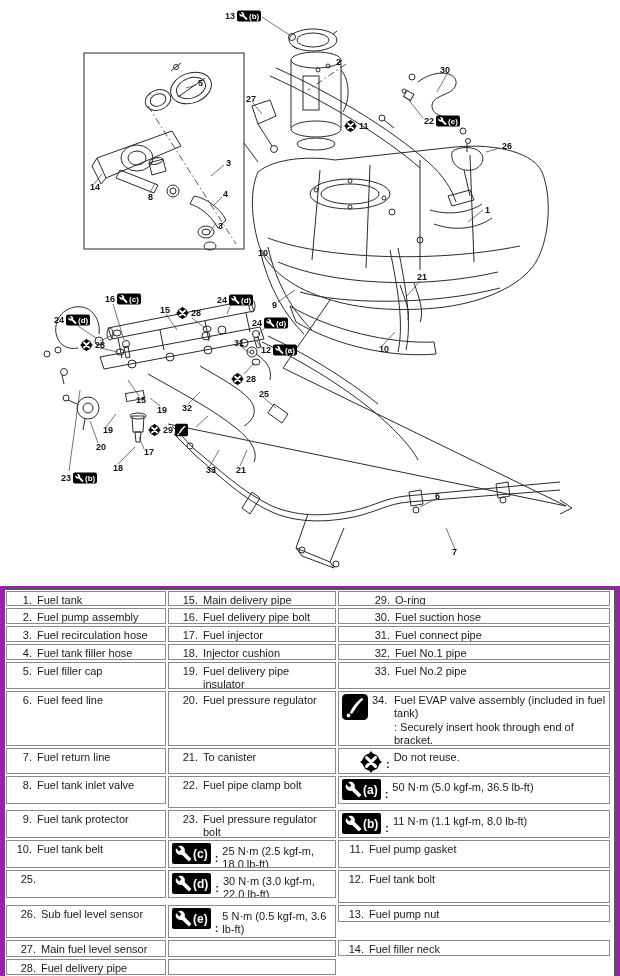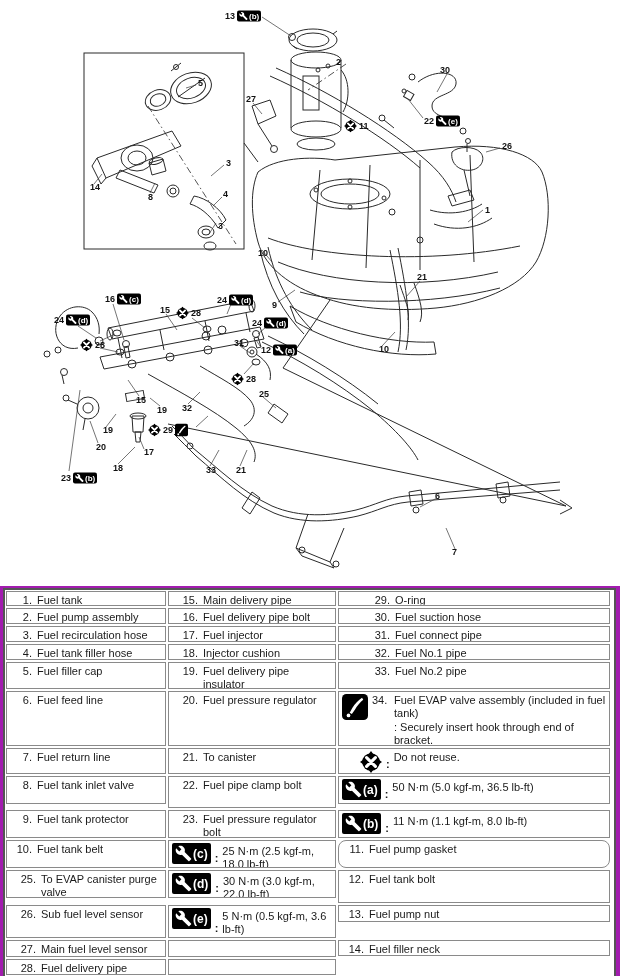--- a/index.html
+++ b/index.html
@@ -630,27 +630,26 @@
             <span class="tq-badge">
               <svg width="17" height="17" viewBox="0 0 24 24">
                 <path d="M22.7 19l-9.1-9.1c.9-2.3.4-5-1.5-6.9-2-2-5-2.4-7.4-1.3L9 6 6 9 1.6 4.7C.4 7.1.9 10.1 2.9 12.1c1.9 1.9 4.6 2.4 6.9 1.5l9.1 9.1c.4.4 1 .4 1.4 0l2.3-2.3c.5-.4.5-1.1.1-1.4z" fill="#fff"></path>
               </svg>
               <span class="lt">(c)</span>
             </span>
           </span>
           <span class="colon">:</span>
           <span class="txt" style="padding-top: 2px;">25 N·m (2.5 kgf-m, 18.0 lb-ft)</span>
         </div>
-        <div class="cell c1" style="height: 28px; border-radius: 8px;">
+        <div class="cell c1" style="height: 28px;">
           <span class="num">11.</span>
           <span class="txt">Fuel pump gasket</span>
         </div>
         <div class="cell c2" style="height: 28px;">
           <span class="num">25.</span>
-          <span class="txt">To EVAP canister purge valve</span>
         </div>
         <div class="cell c3 iconrow" style="height: 28px;">
           <span class="icon-box">
             <span class="tq-badge">
               <svg width="17" height="17" viewBox="0 0 24 24">
                 <path d="M22.7 19l-9.1-9.1c.9-2.3.4-5-1.5-6.9-2-2-5-2.4-7.4-1.3L9 6 6 9 1.6 4.7C.4 7.1.9 10.1 2.9 12.1c1.9 1.9 4.6 2.4 6.9 1.5l9.1 9.1c.4.4 1 .4 1.4 0l2.3-2.3c.5-.4.5-1.1.1-1.4z" fill="#fff"></path>
               </svg>
               <span class="lt">(d)</span>
             </span>
           </span>

